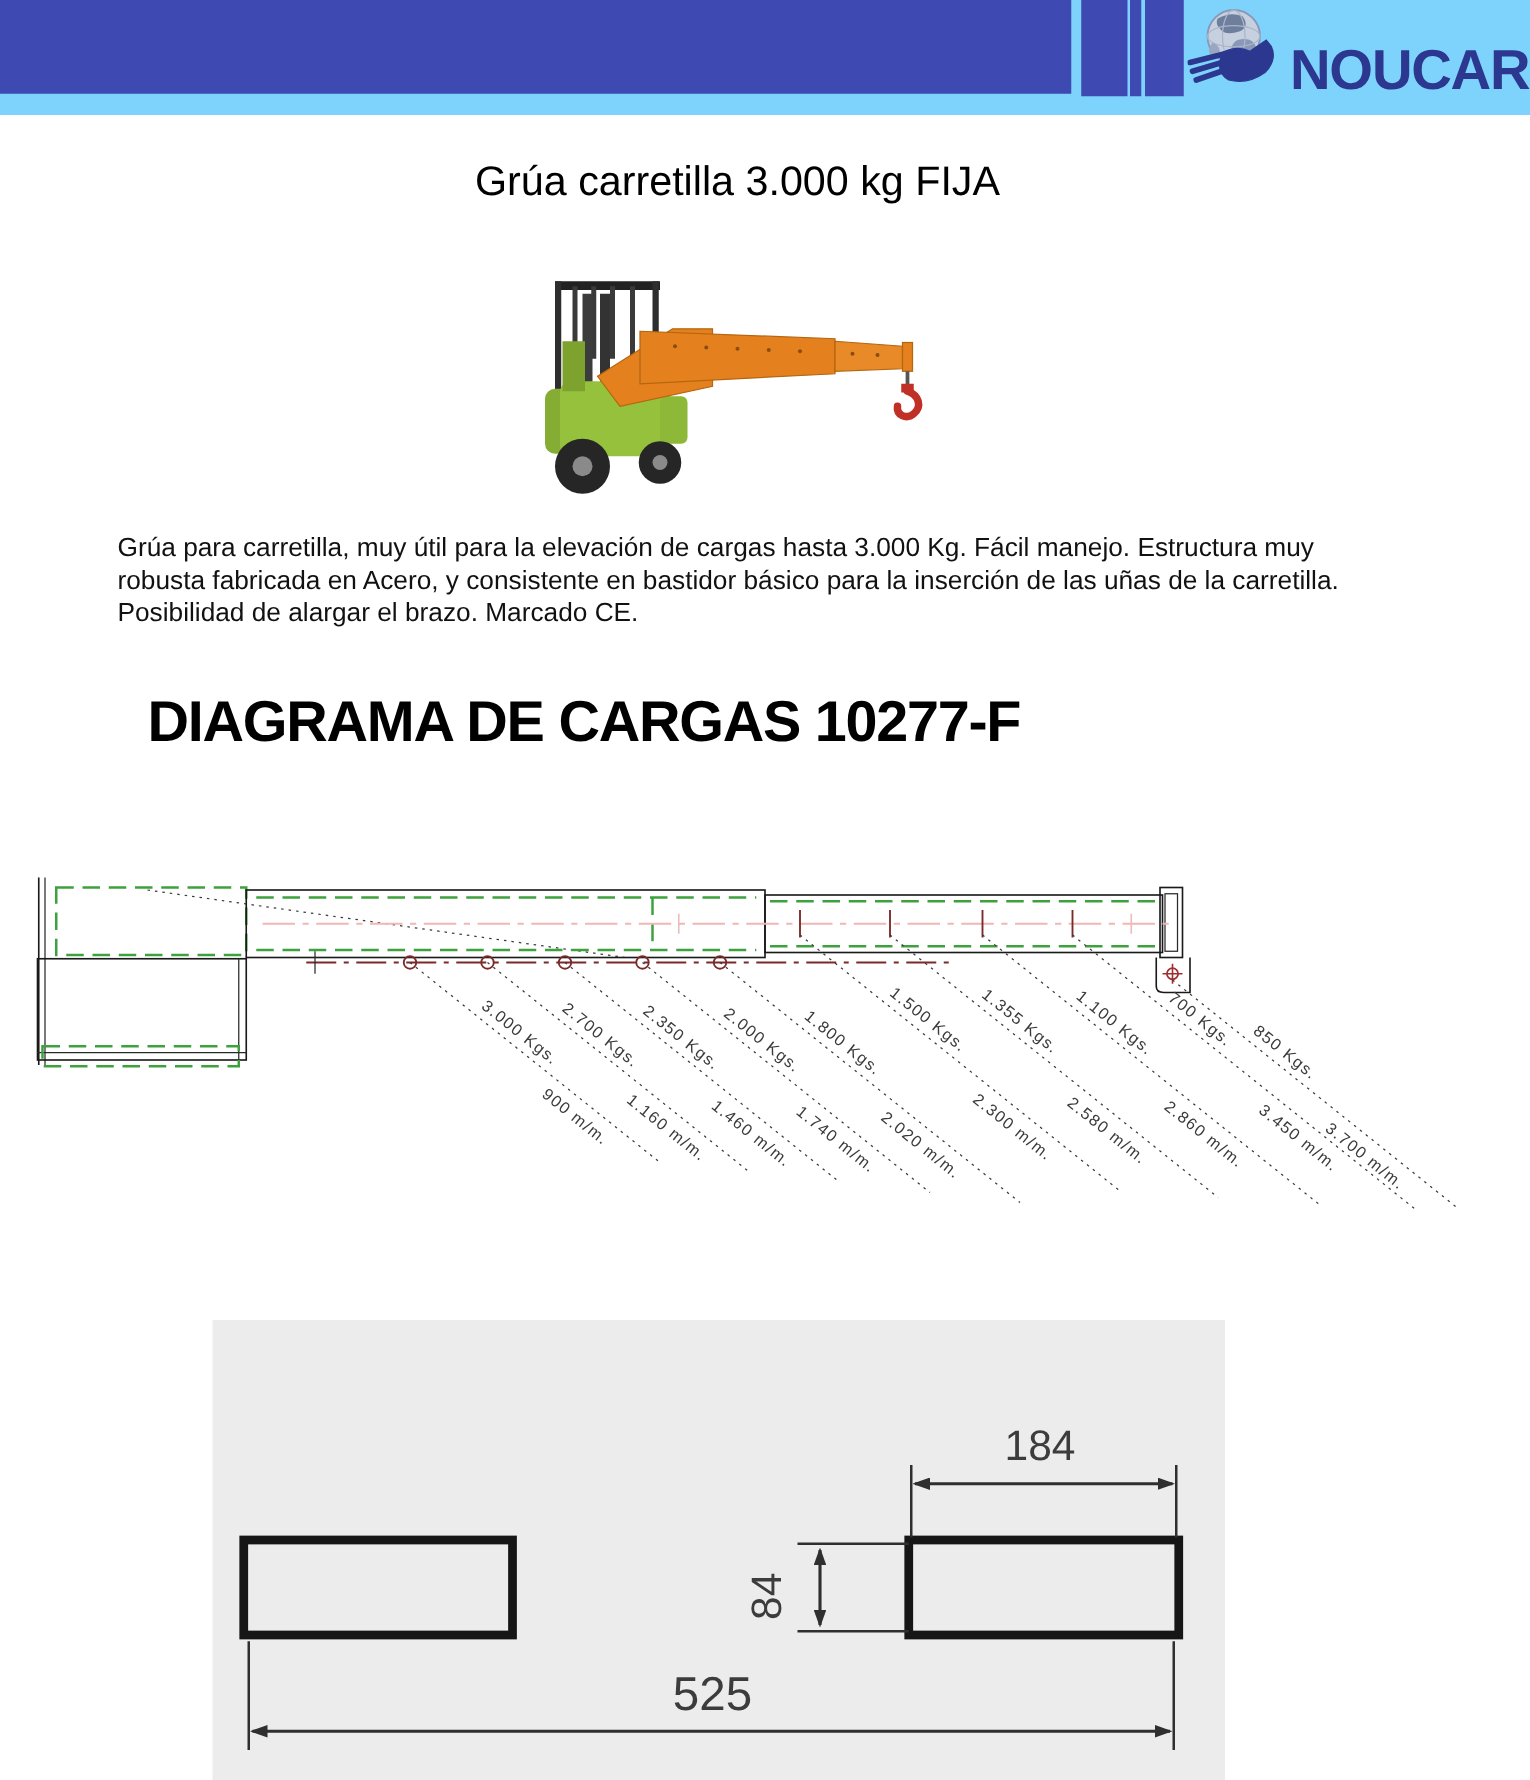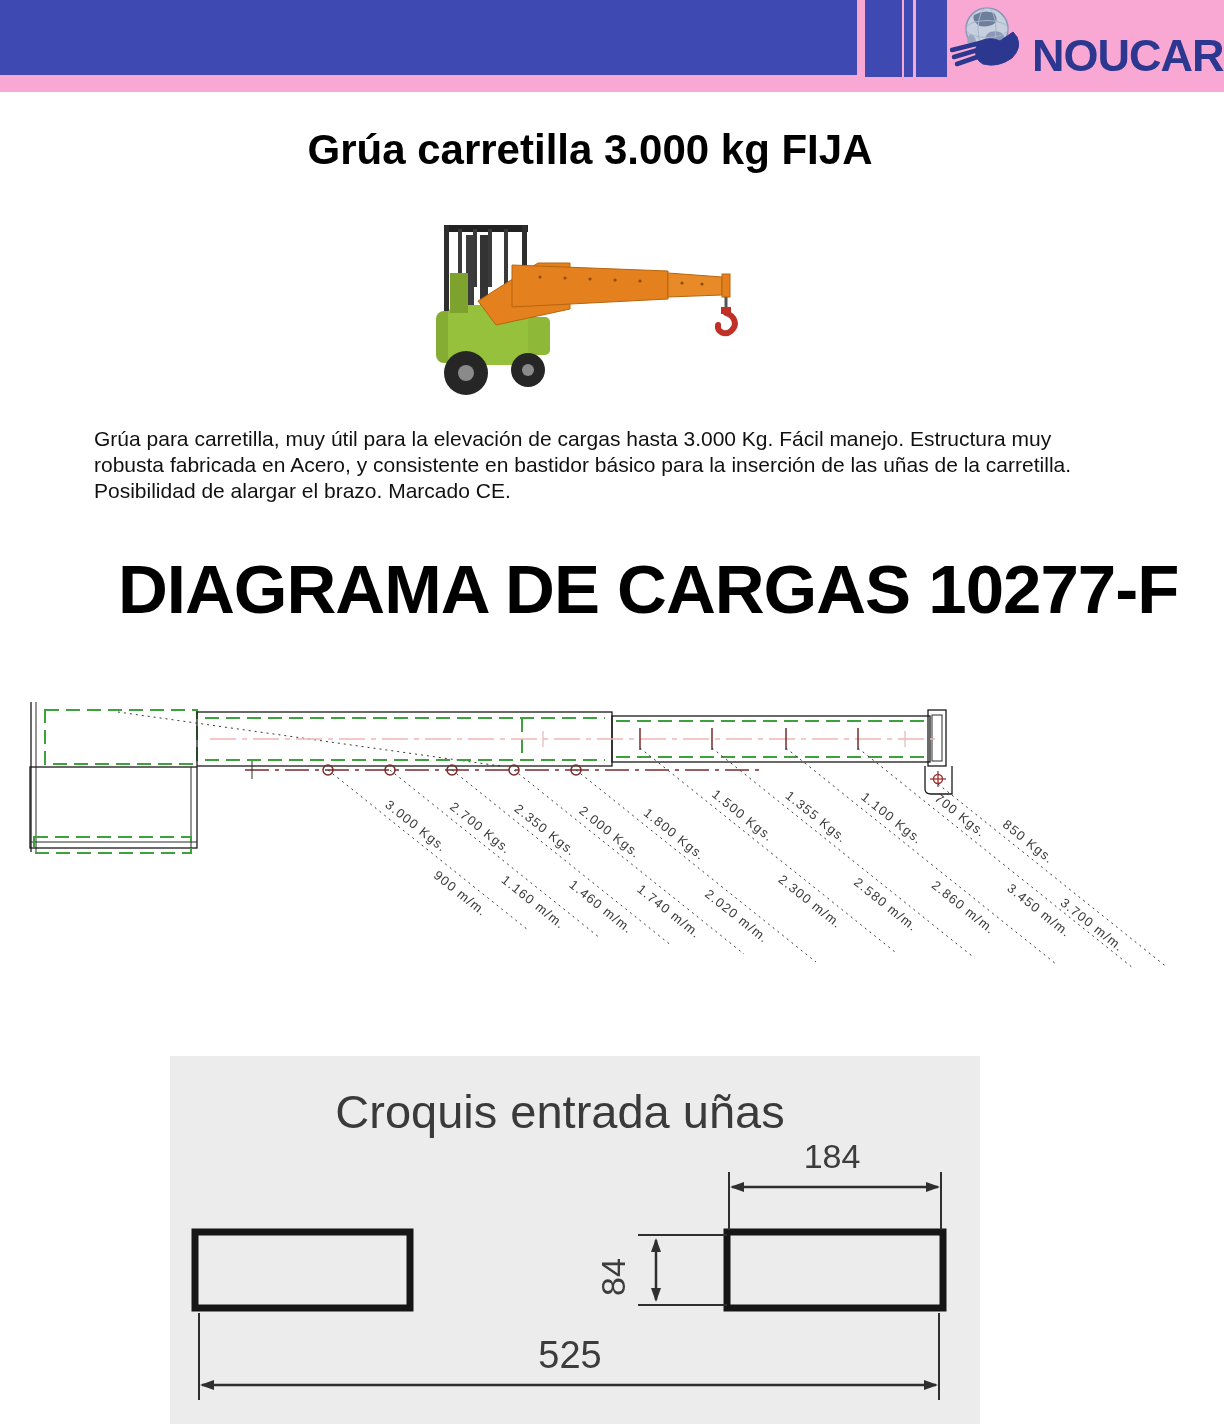--- a/index.html
+++ b/index.html
@@ -12,47 +12,47 @@
     --boom-orange:#e5801e;
     --hook-red:#c03026;
   }
   *{box-sizing:border-box;margin:0;padding:0;}
   html,body{background:#fff;}
   body{
     width:1224px;height:1424px;position:relative;overflow:hidden;
     font-family:"Liberation Sans", sans-serif;color:#000;
   }
   
-  .header{position:absolute;left:0;top:0;width:1224px;height:92px;background:#f9a8d4;padding-left:35px;}
+  .header{position:absolute;left:0;top:0;width:1224px;height:92px;background:#7dd3fc;padding-left:35px;}
   .bar{position:absolute;top:0;background:var(--header-blue);}
   .bar-main{left:0;width:857px;height:75px;}
   .bar-2{left:865px;width:37px;height:77px;}
   .bar-3{left:904px;width:9px;height:77px;}
   .bar-4{left:916px;width:31px;height:77px;}
   .logo{position:absolute;left:950px;top:2px;width:274px;height:78px;}
   .brand-text{
     position:absolute;left:1032px;top:30px;
     font-size:45px;font-weight:bold;letter-spacing:-1px;color:var(--brand-navy);
   }
   
   .page-title{
     position:absolute;left:0;top:126px;width:1180px;text-align:center;
-    font-size:42px;font-weight:bold;
+    font-size:33px;font-weight:normal;
   }
   
   .product-photo{position:absolute;left:420px;top:213px;width:345px;height:192px;}
   
   .description{
     position:absolute;left:94px;top:426px;width:1012px;
     font-size:21px;line-height:26px;color:#111;
   }
   
   .diagram-heading{
     position:absolute;left:118px;top:550px;
-    font-size:69px;font-weight:bold;letter-spacing:-1px;white-space:nowrap;
+    font-size:46px;font-weight:bold;letter-spacing:-1px;white-space:nowrap;
   }
   
   .cad{position:absolute;left:0;top:690px;width:1224px;height:300px;}
   .cad-black{stroke:#1a1a1a;stroke-width:1.3;fill:none;}
   .cad-thin{stroke:#2a2a2a;stroke-width:1;fill:none;}
   .cad-green{stroke:var(--diagram-green);stroke-width:2;fill:none;stroke-dasharray:14 7;}
   .cad-pink{stroke:var(--diagram-pink);stroke-width:1.6;fill:none;stroke-dasharray:26 6 5 6;}
   .cad-pink-tick{stroke:#eabcbc;stroke-width:1.3;fill:none;}
   .cad-red{stroke:var(--diagram-dark-red);stroke-width:1.5;fill:none;}
   .cad-red-dash{stroke:var(--diagram-dark-red);stroke-width:1.5;fill:none;stroke-dasharray:24 6 4 6;}
@@ -238,21 +238,20 @@
       <line x1="858" y1="58" x2="1133" y2="278" class="cad-dot"></line>
       <text transform="translate(929.5,115.2) rotate(38.66)" x="0" y="-7" class="cad-label">700 Kgs.</text>
       <text transform="translate(1017.5,185.6) rotate(38.66)" x="0" y="18" class="cad-label">3.450 m/m.</text>
       <line x1="938" y1="94" x2="1166.75" y2="277" class="cad-dot"></line>
       <text transform="translate(997.475,141.57999999999998) rotate(38.66)" x="0" y="-7" class="cad-label">850 Kgs.</text>
       <text transform="translate(1070.675,200.14) rotate(38.66)" x="0" y="18" class="cad-label">3.700 m/m.</text>
     </g>
 </svg>
 
 <div class="croquis">
-  <div class="croquis-title">Croquis entrada uñas</div>
   <svg width="810" height="368" viewBox="0 0 810 368">
     <defs>
       <marker id="arrR" markerWidth="14" markerHeight="10" refX="12" refY="5" orient="auto" markerUnits="userSpaceOnUse">
         <path d="M0,0 L14,5 L0,10 Z" fill="#2f2f2f"></path>
       </marker>
       <marker id="arrL" markerWidth="14" markerHeight="10" refX="2" refY="5" orient="auto" markerUnits="userSpaceOnUse">
         <path d="M14,0 L0,5 L14,10 Z" fill="#2f2f2f"></path>
       </marker>
     </defs>
 

